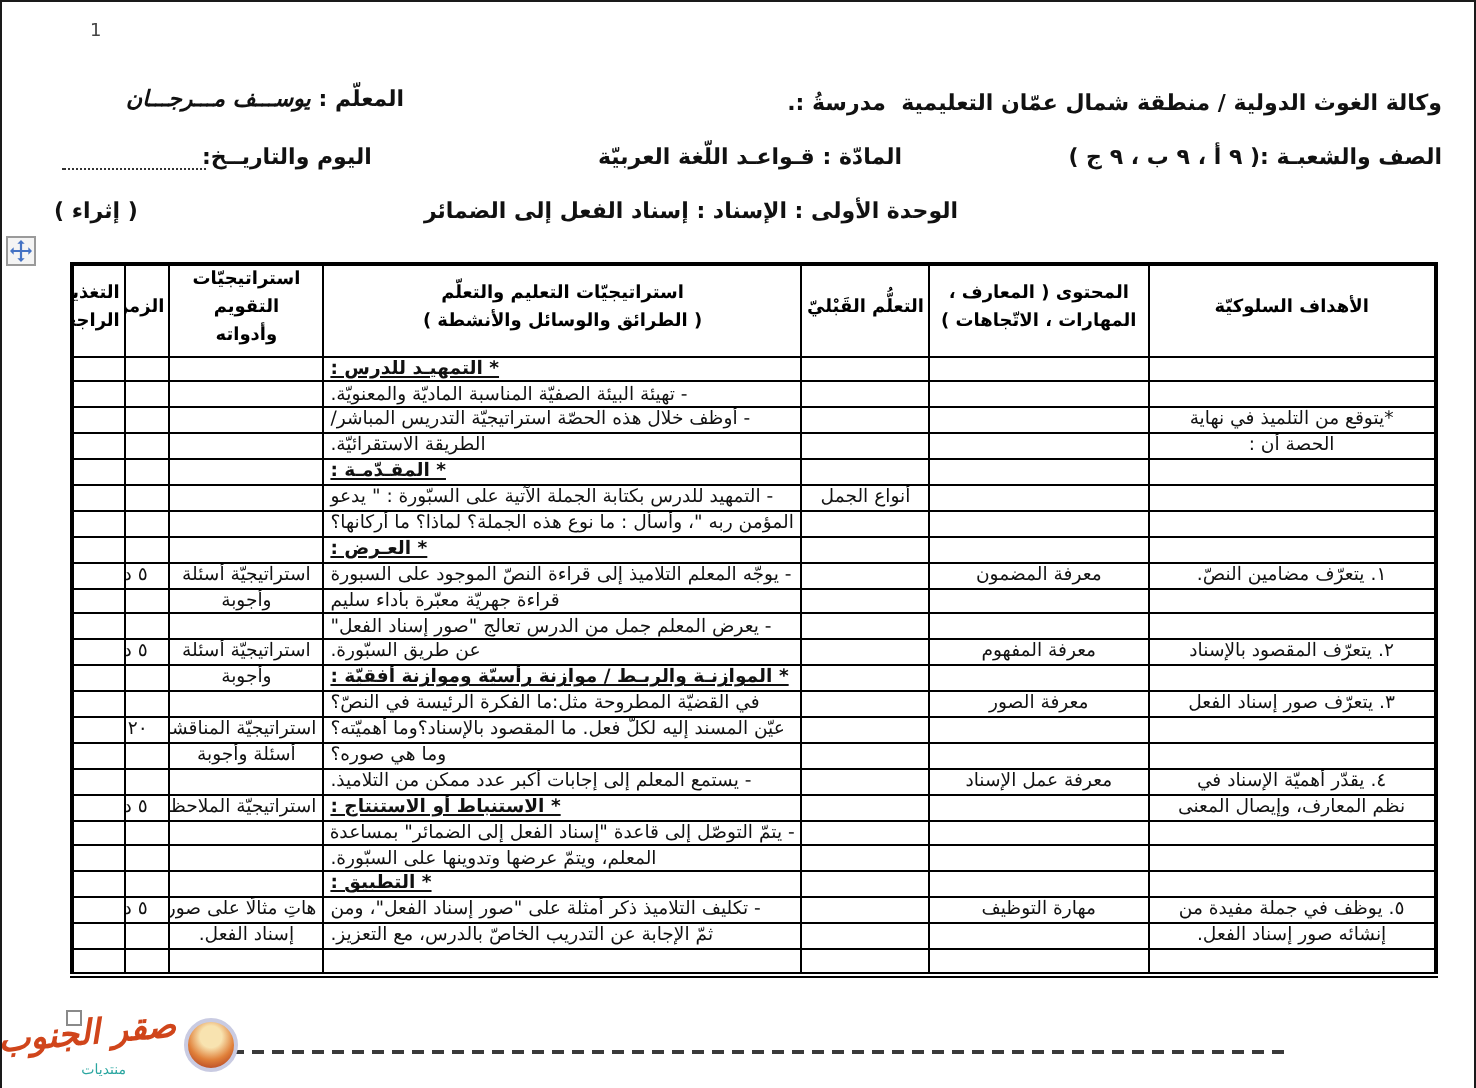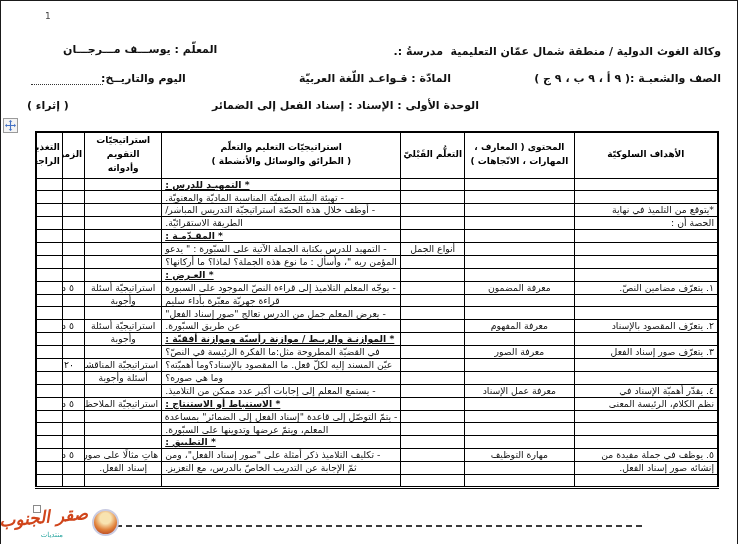--- a/index.html
+++ b/index.html
@@ -10,39 +10,39 @@
     border-left: 1px solid #1a1a1a; border-top: 1px solid #1a1a1a; border-right: 1px solid #1a1a1a;
     direction: rtl; overflow: hidden;
   }
   .page-number { position: absolute; top: 10px; left: 44px; font-size: 9px; color: #444; direction: ltr; }
 
   
   .hdr { position: absolute; font-size: 11px; font-weight: bold; color: #111; white-space: nowrap; }
   .agency   { top: 44px; right: 16px; }
   .school   { top: 44px; right: 294px; }
   .teacher  { top: 42px; left: 62px; direction: rtl; }
-  .teacher-name { letter-spacing: 1px; font-weight: bold; }
+  .teacher-name { font-style: italic; letter-spacing: 1px; font-weight: bold; }
   .cls      { top: 71px; right: 16px; }
   .subject  { top: 71px; right: 286px; margin-left: 48px; }
   .datelbl  { top: 71px; left: 100px; }
   .dateline { position: absolute; top: 72px; left: 30px; width: 72px; height: 12px;
               border-bottom: 1px dotted #333; }
   .unit     { top: 98px; right: 258px; }
   .enrich   { top: 98px; left: 26px; }
 
   
   .tbl-wrap { position: absolute; top: 130px; right: 18px; width: 684px; }
   table { border-collapse: collapse; table-layout: fixed; width: 684px; direction: rtl;
           border: 2px solid #000; border-bottom: 3px double #000; }
   th, td { border: 1px solid #000; overflow: hidden; }
   th { font-size: 9px; font-weight: bold; text-align: center; vertical-align: middle;
        height: 46px; white-space: pre-line; line-height: 1.55; padding: 1px 2px; }
   td { font-size: 9.3px; height: 12.9px; line-height: 1.25; padding: 0 3px;
        white-space: nowrap; vertical-align: middle; color: #111; }
-  td.c0 { text-align: right; }                 
+  td.c0 { text-align: center; }                 
   td.c1, td.c2, td.c4, td.c5 { text-align: center; }
   td.c3 { text-align: left; }                 
   td.c5 { padding: 0 11px; }
   td.section { font-weight: bold; text-decoration: underline; }
 
   
   .move-handle { position: absolute; top: 117px; left: 2px; width: 15px; height: 15px;
     border: 1px solid #9a9a9a; background: #f4f4f4; display: flex; align-items: center;
     justify-content: center; }
   
@@ -262,21 +262,21 @@
           <tr>
             <td class="c0">٤. يقدّر أهميّة الإسناد في</td>
             <td class="c1">معرفة عمل الإسناد</td>
             <td class="c2"></td>
             <td class="c3">- يستمع المعلم إلى إجابات أكبر عدد ممكن من التلاميذ.</td>
             <td class="c4"></td>
             <td class="c5"></td>
             <td class="c6"></td>
           </tr>
           <tr>
-            <td class="c0">نظم الكلام، الرئيسة المعنى</td>
+            <td class="c0">نظم المعارف، وإيصال المعنى</td>
             <td class="c1"></td>
             <td class="c2"></td>
             <td class="c3 section">* الاستنباط أو الاستنتاج :</td>
             <td class="c4">استراتيجيّة الملاحظة</td>
             <td class="c5">٥ د</td>
             <td class="c6"></td>
           </tr>
           <tr>
             <td class="c0"></td>
             <td class="c1"></td>

